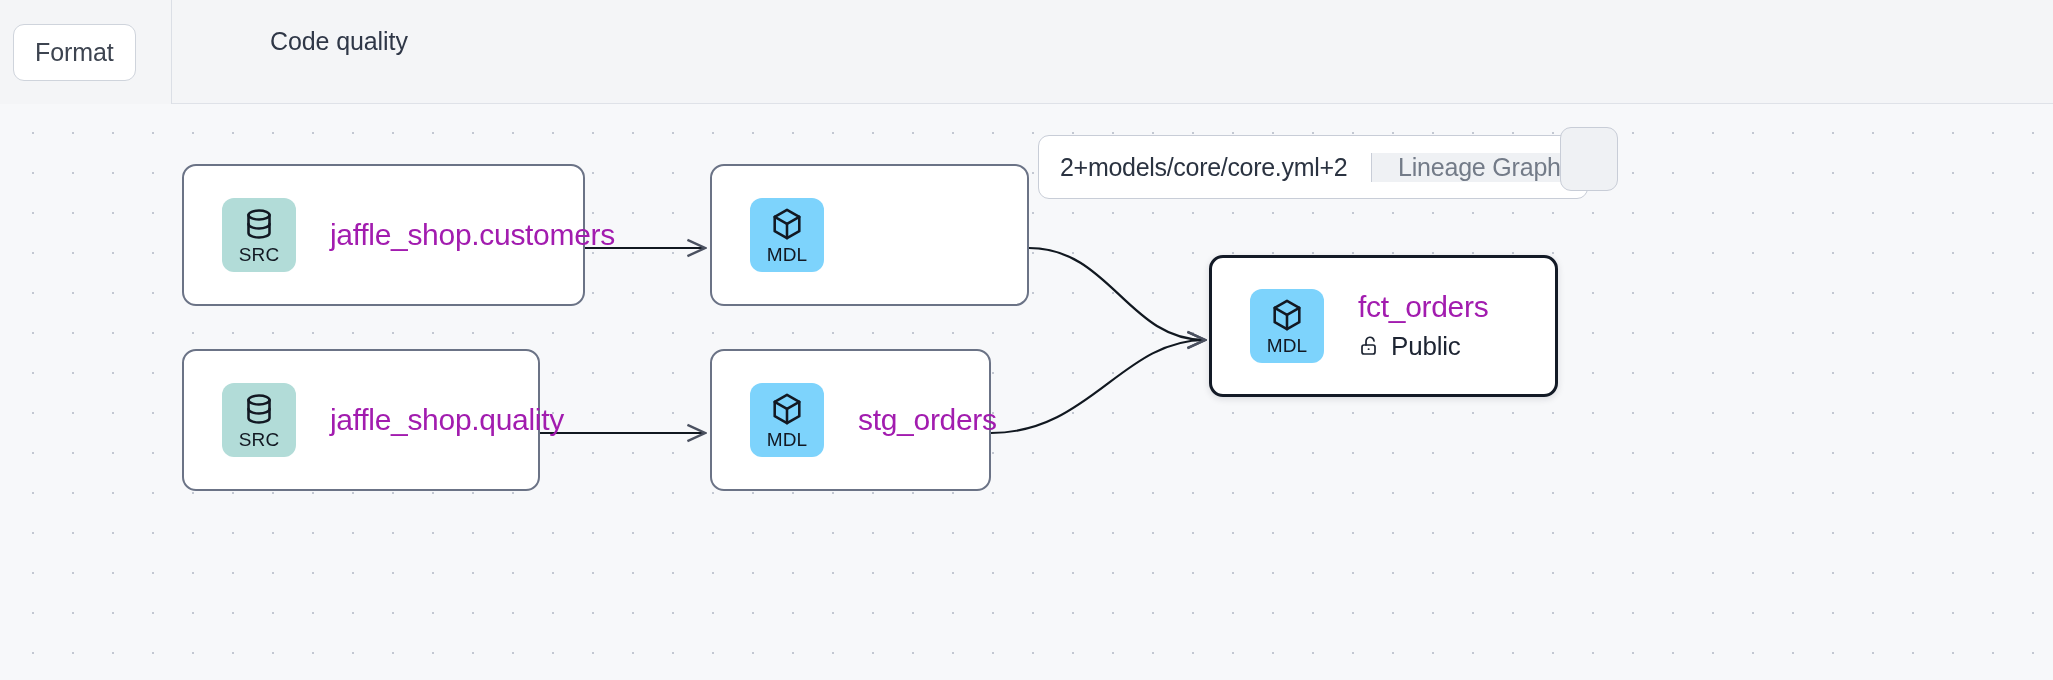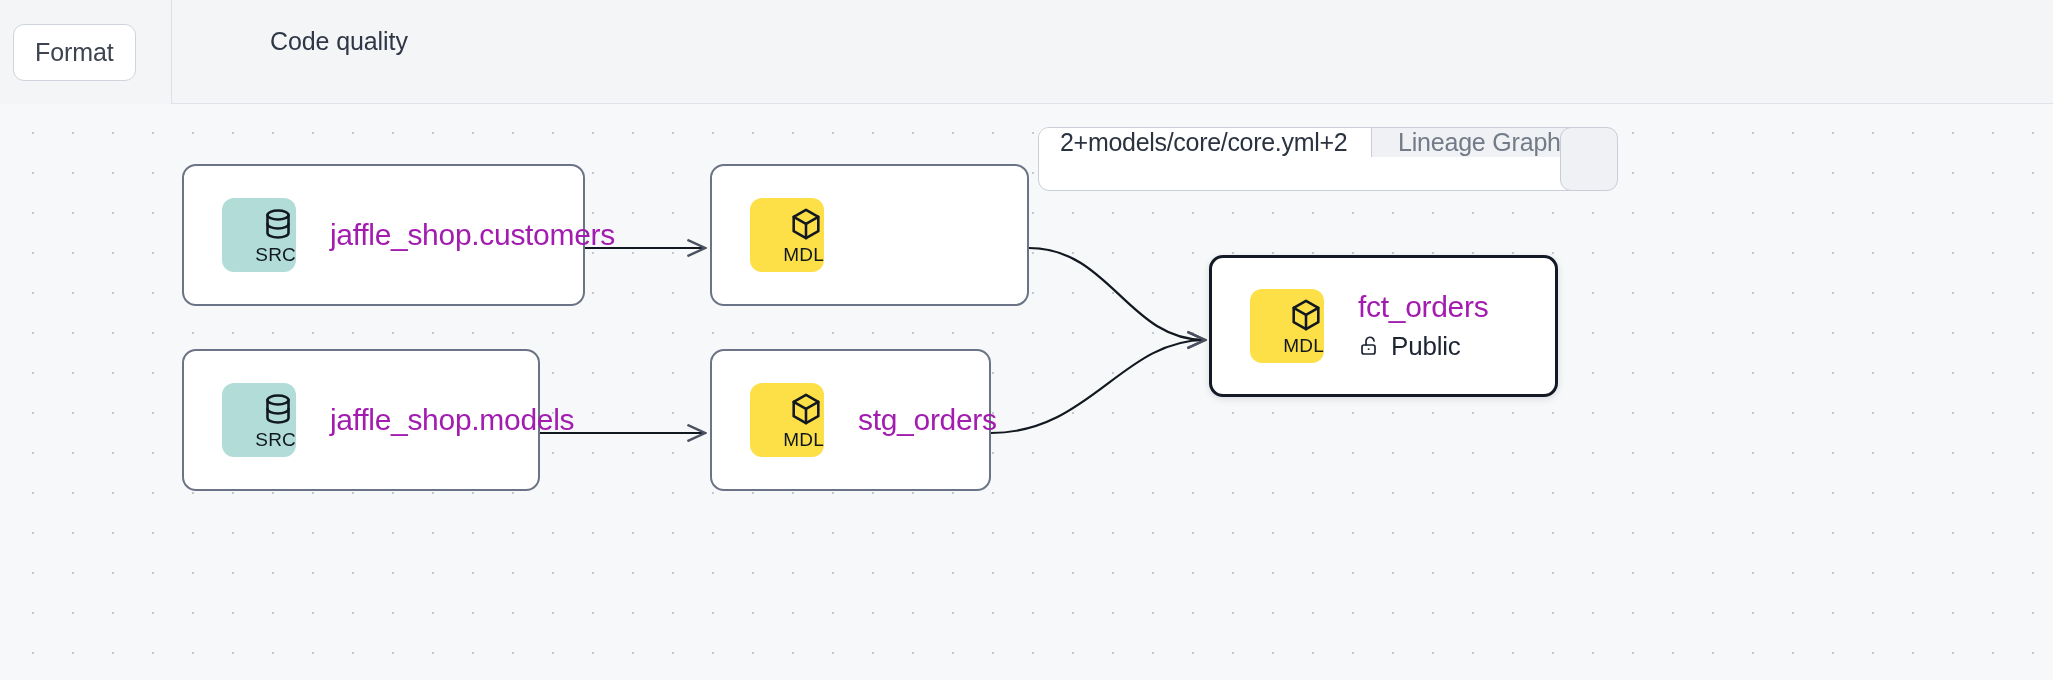--- a/index.html
+++ b/index.html
@@ -127,26 +127,26 @@
   .node.selected {
     border: 3.5px solid #131a26;
     box-shadow: 0 2px 7px rgba(20,26,40,0.13);
   }
   .node-badge {
     width: 74px;
     height: 74px;
     border-radius: 12px;
     display: flex;
     flex-direction: column;
-    align-items: flex-end;
+    align-items: center;
     justify-content: center;
     flex-shrink: 0;
   }
   .node-badge.src { background: #b2dcd8; }
-  .node-badge.mdl { background: #fde047; }
+  .node-badge.mdl { background: #7dd3fc; }
   .badge-icon {
     display: block;
     line-height: 0;
     margin-bottom: 1px;
   }
   .badge-text {
     font-size: 19px;
     color: #121822;
     letter-spacing: 0.2px;
     line-height: 1;
@@ -172,26 +172,27 @@
     margin-top: 6px;
     font-size: 26px;
     color: #1d2432;
     letter-spacing: -0.2px;
   }
 
   
   .graph-controls {
     position: absolute;
     display: flex;
-    align-items: flex-start;
+    align-items: center;
     background: #ffffff;
     border: 1.6px solid #c8cdd7;
     border-radius: 11px;
     overflow: hidden;
     height: 62px;
+    margin-top: 8px;
   }
   .selector-input {
     border: none;
     outline: none;
     background: #ffffff;
     font-family: "Liberation Sans", sans-serif;
     font-size: 25px;
     color: #2b3341;
     padding: 0 21px;
     width: 290px;
@@ -291,21 +292,21 @@
         <span class="badge-icon">
           <svg width="36" height="36" viewBox="0 0 24 24" fill="none" stroke="#121822" stroke-width="1.7" stroke-linecap="round" stroke-linejoin="round">
             <ellipse cx="12" cy="6" rx="7" ry="3"></ellipse>
             <path d="M5 6v12c0 1.66 3.13 3 7 3s7-1.34 7-3V6"></path>
             <path d="M5 12c0 1.66 3.13 3 7 3s7-1.34 7-3"></path>
           </svg>
         </span>
         <span class="badge-text">SRC</span>
       </div>
       <div class="node-body">
-        <div class="node-title">jaffle_shop.models</div>
+        <div class="node-title">jaffle_shop.quality</div>
       </div>
     </div>
 
     <div class="node" style="left:710px; top:245px; width:281px; height:142px;">
       <div class="node-badge mdl">
         <span class="badge-icon">
           <svg width="36" height="36" viewBox="0 0 24 24" fill="none" stroke="#121822" stroke-width="1.7" stroke-linecap="round" stroke-linejoin="round">
             <path d="M12 2.6 3.8 7.2v9.6L12 21.4l8.2-4.6V7.2z"></path>
             <path d="M3.8 7.2 12 11.9l8.2-4.7"></path>
             <path d="M12 11.9v9.5"></path>

